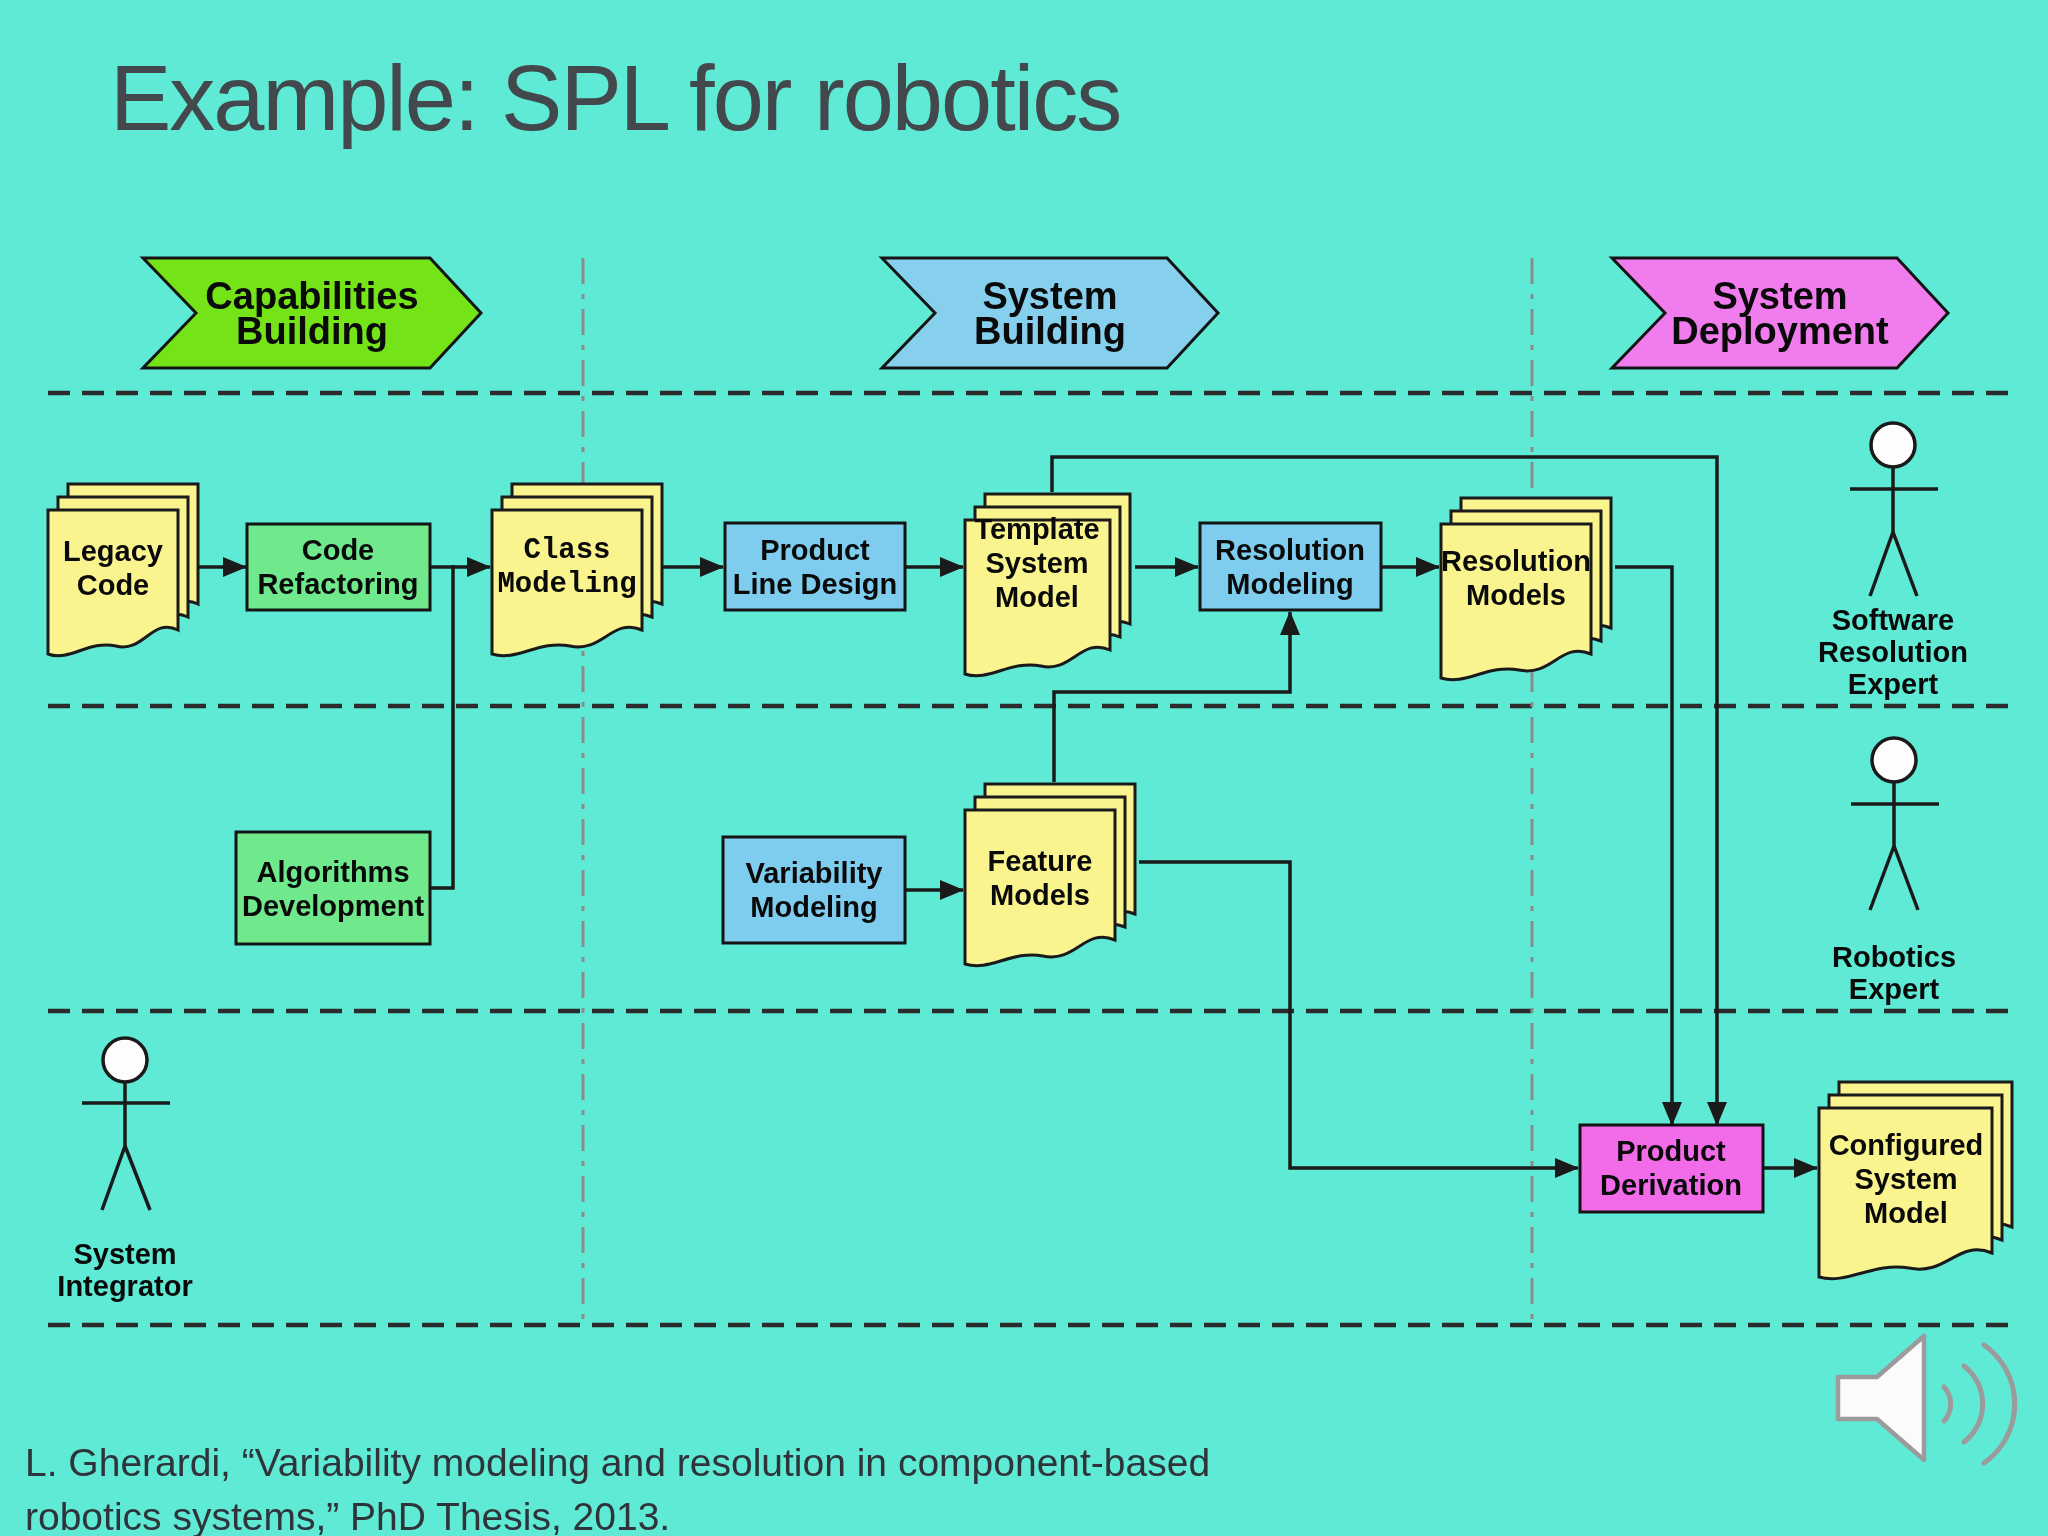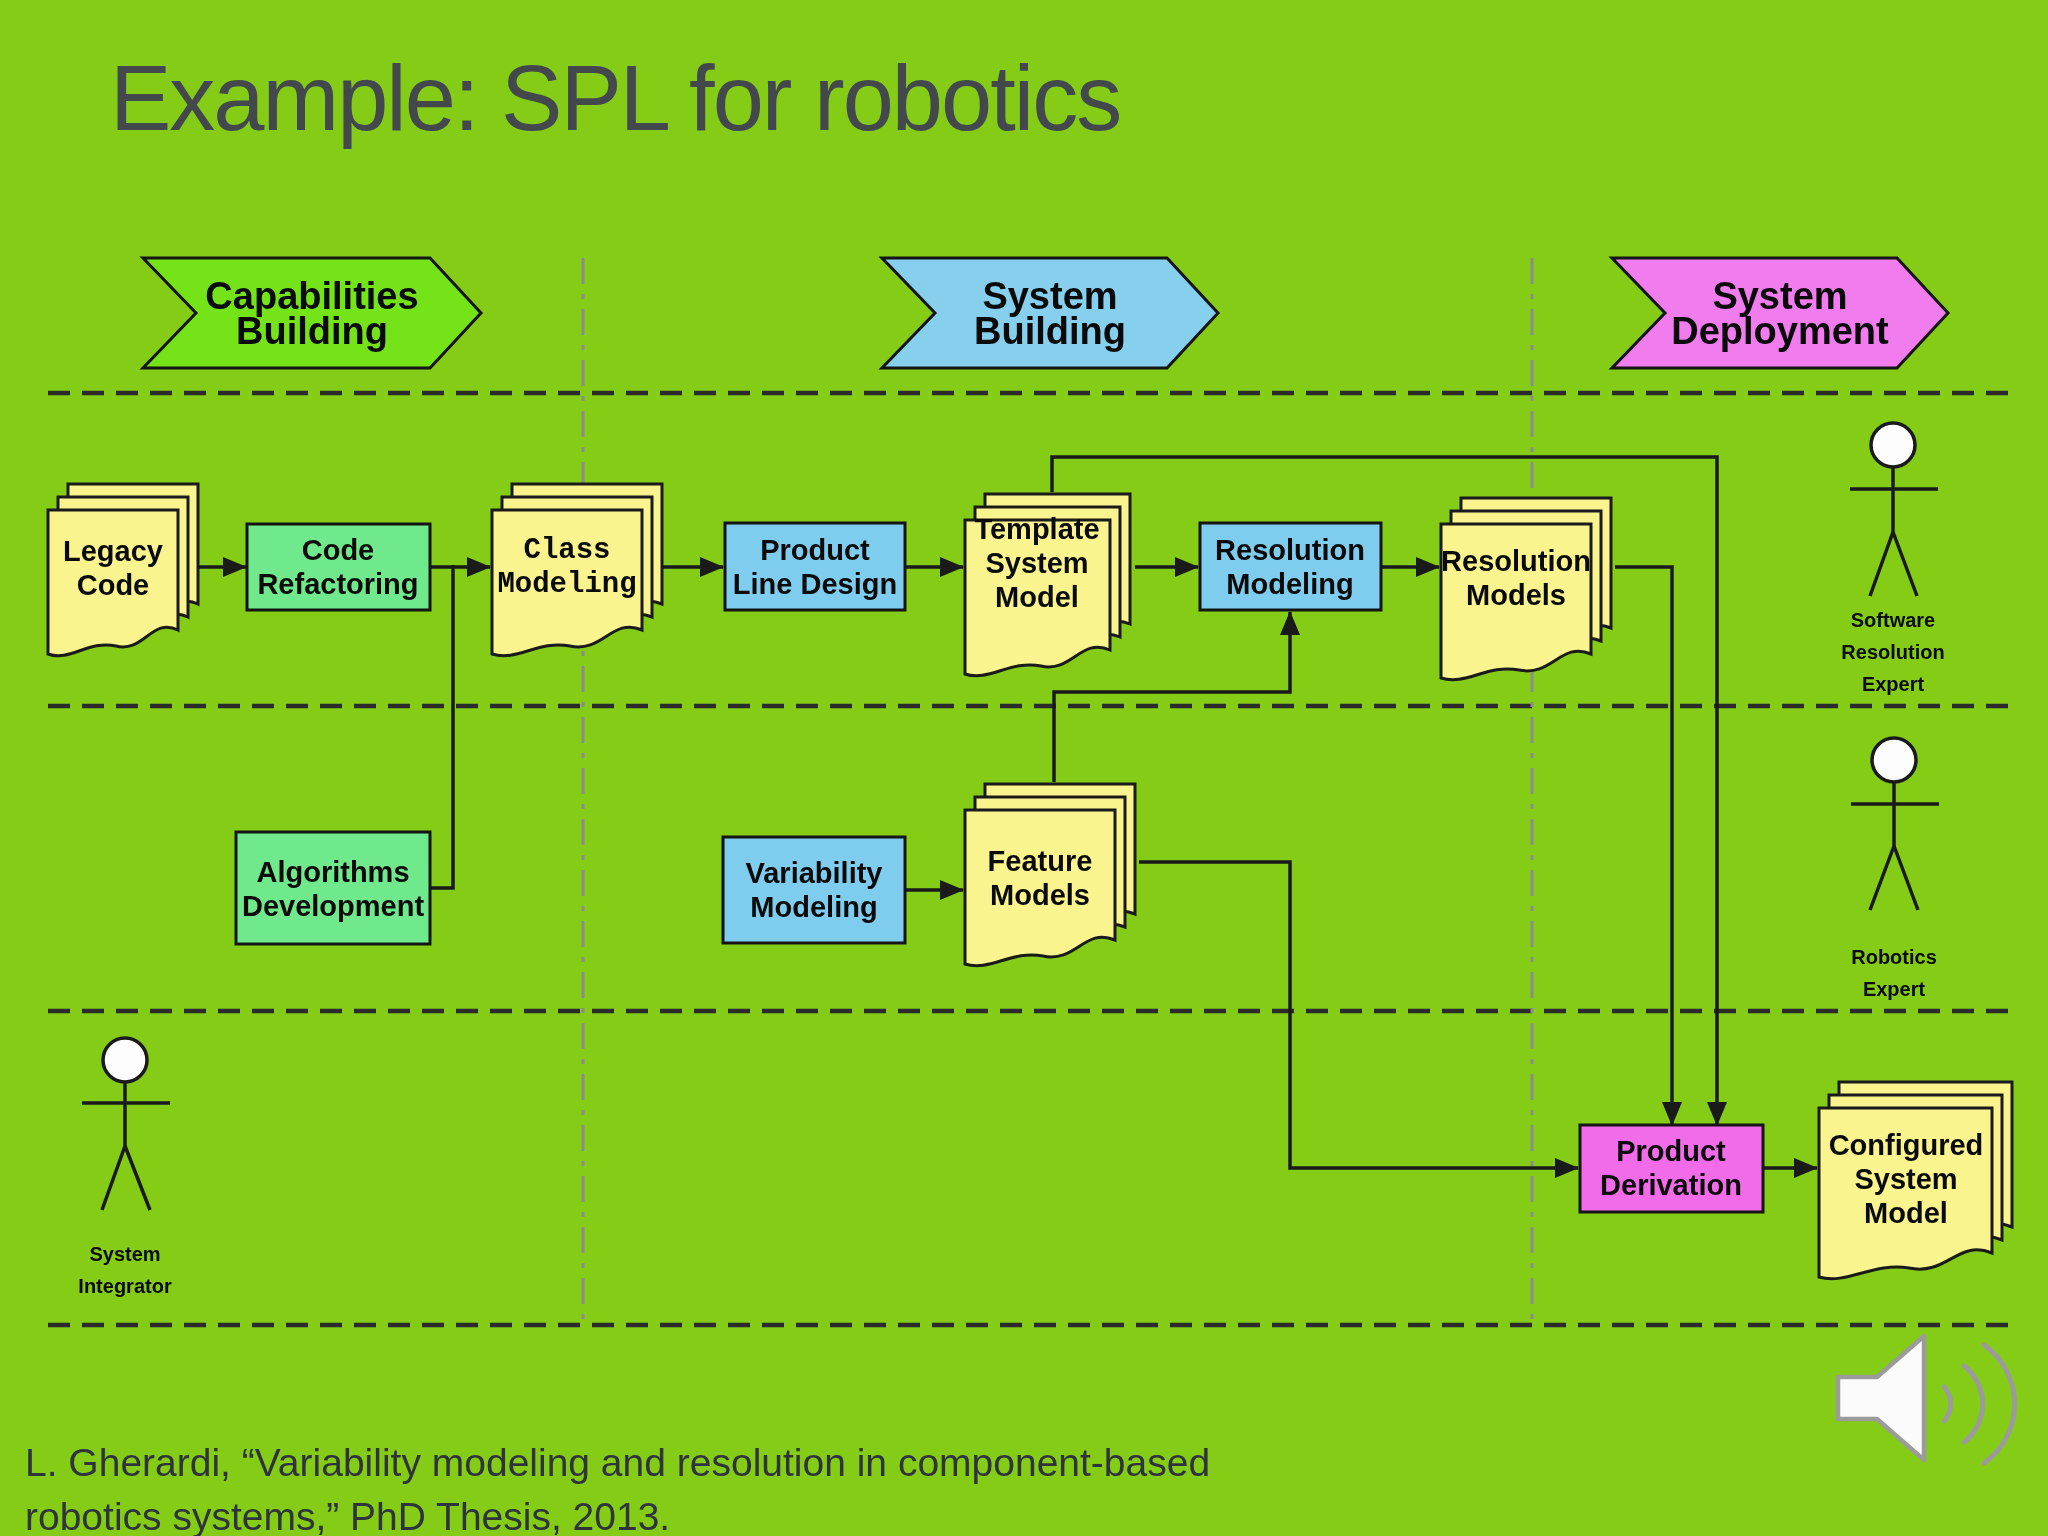--- a/index.html
+++ b/index.html
@@ -1,24 +1,24 @@
 <!DOCTYPE html>
 <html><head>
 <meta charset="utf-8">
 <style>
   html,body{margin:0;padding:0;background:#e8e8e8;}
-  #slide{position:relative;width:2048px;height:1536px;background:#84cc16;overflow:hidden;
+  #slide{position:relative;width:2048px;height:1536px;background:#5eead4;overflow:hidden;
          font-family:"Liberation Sans",sans-serif;}
   #slide-title{position:absolute;left:110px;top:46px;font-size:92px;font-weight:300;
          letter-spacing:-2px;color:#43484c;white-space:nowrap;}
   #diagram-svg{position:absolute;left:0;top:0;}
   .lbl{position:absolute;font-weight:700;font-size:29px;line-height:34px;color:#0a0a0a;
        text-align:center;}
   .phase-lbl{font-size:38px;line-height:35px;}
-  .actor-lbl{font-size:20px;line-height:32px;}
+  .actor-lbl{font-size:29px;line-height:32px;}
   #citation{position:absolute;left:25px;top:1436px;font-size:39px;line-height:54px;
        font-weight:300;color:#2f343a;}
   .nowrap{white-space:nowrap;}
 </style>
 </head>
 <body>
 
 <div id="slide">
 
   <div id="slide-title">Example: SPL for robotics</div>

